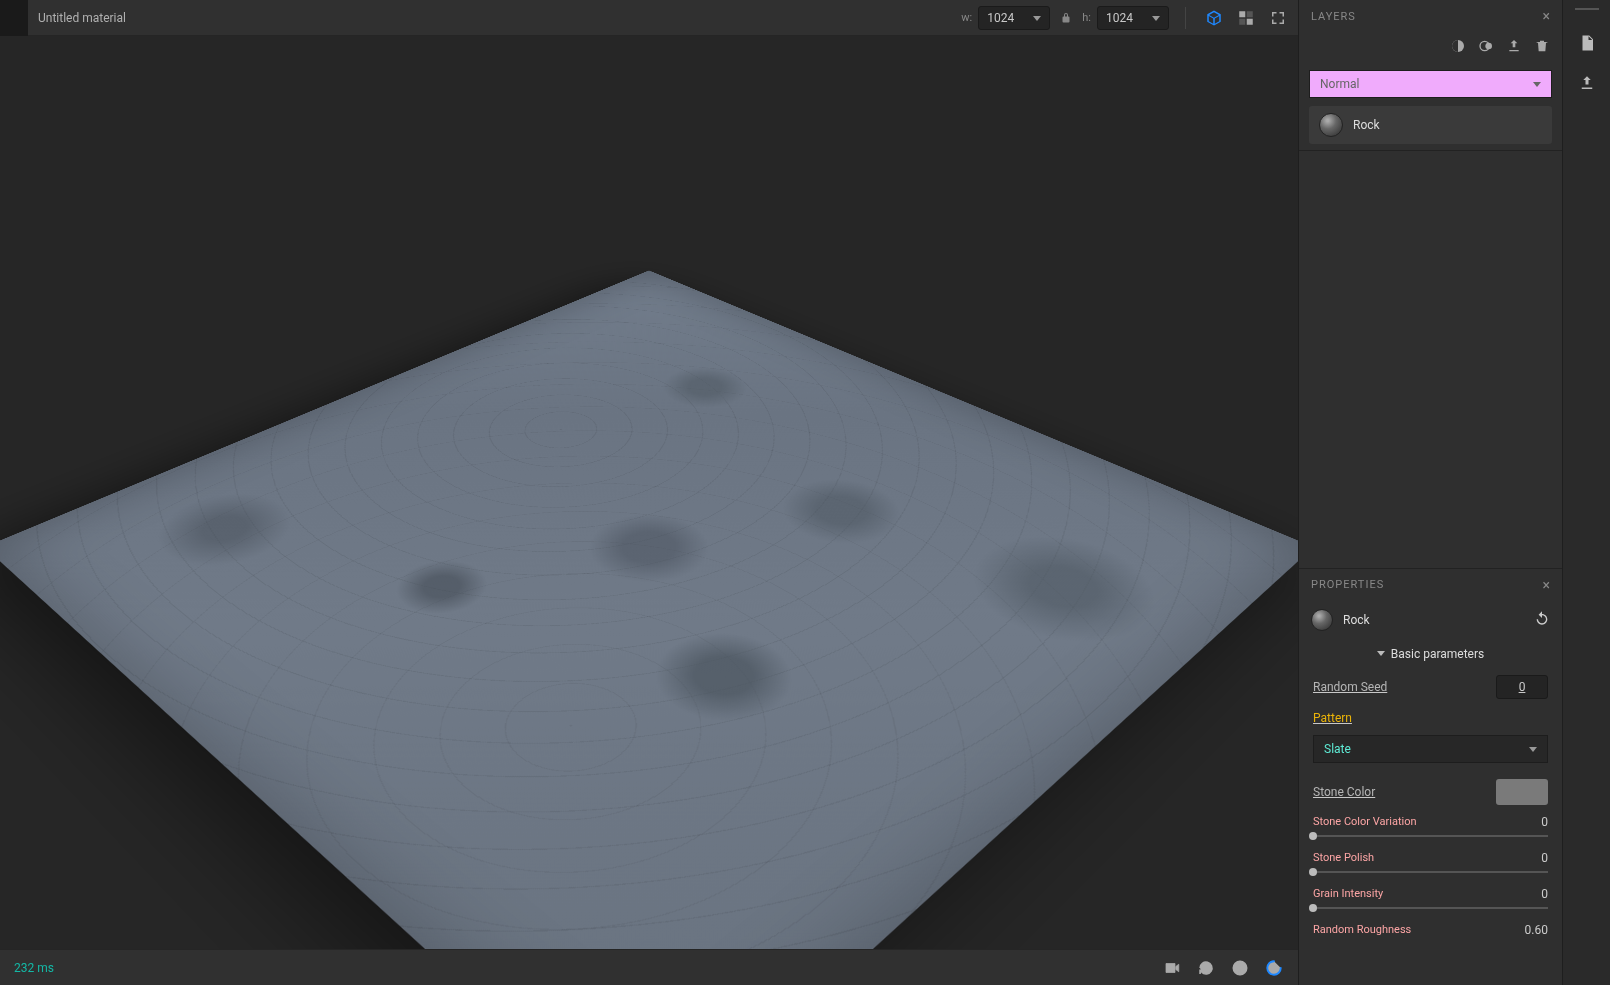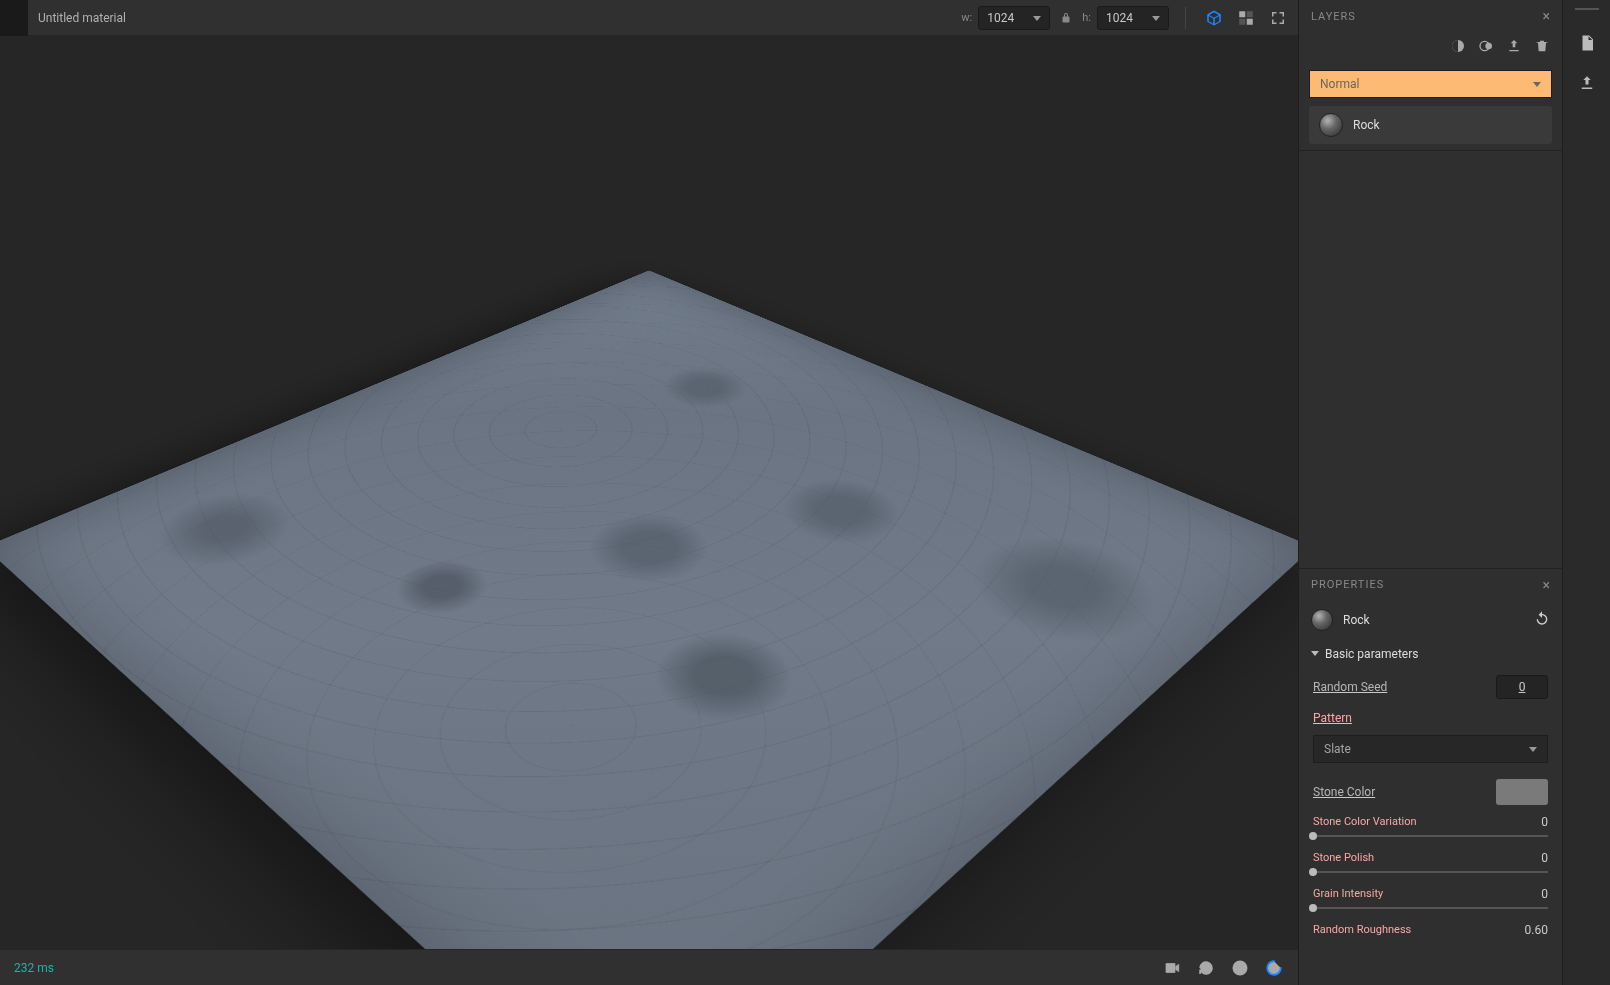--- a/index.html
+++ b/index.html
@@ -46,50 +46,50 @@
 
   .right-panel { width: 264px; background: #2f2f2f; border-left: 1px solid #1e1e1e; display: flex; flex-direction: column; height: 100%; }
   .panel-section { border-bottom: 1px solid #222; }
   .panel-header { display: flex; align-items: center; padding: 8px 12px; }
   .panel-header .ttl { font-size: 11px; letter-spacing: 1px; color: #888; flex: 1; }
   .panel-header .close-x { color: #888; cursor: pointer; font-size: 14px; }
   
   .layer-tools { display: flex; justify-content: flex-end; gap: 12px; padding: 6px 12px 8px 12px; }
   .layer-tool svg { width: 16px; height: 16px; fill: #aaa; cursor: pointer; }
   
-  .blend-select { margin: 4px 10px 8px 10px; background: #fdba74; border: 1px solid #1d1d1d; border-radius: 0; padding: 6px 10px; font-size: 12px; color: #666; position: relative; cursor: pointer; }
+  .blend-select { margin: 4px 10px 8px 10px; background: #f0abfc; border: 1px solid #1d1d1d; border-radius: 0; padding: 6px 10px; font-size: 12px; color: #666; position: relative; cursor: pointer; }
   .blend-select::after { content: ""; position: absolute; right: 10px; top: 50%; transform: translateY(-2px); border-left: 4px solid transparent; border-right: 4px solid transparent; border-top: 5px solid #666; }
   
   .layer-item { margin: 6px 10px; background: #3a3a3a; border-radius: 3px; padding: 7px 10px; display: flex; align-items: center; gap: 10px; cursor: pointer; }
   .layer-thumb { width: 24px; height: 24px; border-radius: 50%; background: radial-gradient(circle at 35% 30%, #aaa 5%, #666 40%, #333 90%); border: 1px solid #222; }
   .layer-name { font-size: 12px; color: #ddd; }
   
   .reload-link { text-align: right; padding: 10px 16px; }
   .reload-link span { color: #2d8fff; font-size: 12px; cursor: pointer; }
   
   .layers-scroll { flex: 0 0 auto; }
   .layers-fill { flex: 1; }
   
   .properties-section { border-top: 1px solid #222; }
   .prop-title-row { display: flex; align-items: center; padding: 8px 12px; gap: 10px; }
   .prop-title-row .layer-thumb { width: 22px; height: 22px; }
   .prop-title-row .pname { font-size: 12px; color: #ddd; flex: 1; }
   .undo-icon svg { width: 16px; height: 16px; fill: #ccc; cursor: pointer; }
   
-  .group-header { padding: 8px 12px; font-size: 12px; color: #ddd; display: flex; align-items: center; gap: 6px; cursor: pointer; }
+  .group-header { padding: 8px 12px; font-size: 12px; color: #ddd; display: flex; align-items: center; gap: 6px; cursor: pointer; justify-content: center; }
   .group-header::before { content: ""; border-left: 4px solid transparent; border-right: 4px solid transparent; border-top: 5px solid #bbb; transform: rotate(0deg); }
   
   .prop-row { padding: 6px 14px; display: flex; align-items: center; text-decoration: underline; }
   .prop-row .lbl { font-size: 12px; color: #b5b5b5; flex: 1; }
-  .prop-row.dimmed .lbl { color: #fca5a5; }
+  .prop-row.dimmed .lbl { color: #eab308; }
   .num-input { background: #242424; border: 1px solid #1a1a1a; color: #ccc; font-size: 12px; padding: 4px 0; border-radius: 3px; width: 52px; text-align: center; }
   .color-swatch { width: 52px; height: 26px; background: #7a7a7a; border-radius: 3px; cursor: pointer; }
   .val-num { font-size: 12px; color: #ccc; width: 32px; text-align: right; }
   
-  .full-select { margin: 4px 14px 10px 14px; background: #272727; border: 1px solid #1d1d1d; border-radius: 0; padding: 6px 10px; font-size: 12px; color: #a3a3a3; position: relative; cursor: pointer; }
+  .full-select { margin: 4px 14px 10px 14px; background: #272727; border: 1px solid #1d1d1d; border-radius: 0; padding: 6px 10px; font-size: 12px; color: #5eead4; position: relative; cursor: pointer; }
   .full-select::after { content: ""; position: absolute; right: 10px; top: 50%; transform: translateY(-2px); border-left: 4px solid transparent; border-right: 4px solid transparent; border-top: 5px solid #999; }
   
   .slider-row { padding: 4px 14px 10px 14px; }
   .slider-row .top { display: flex; align-items: center; margin-bottom: 6px; }
   .slider-row .lbl { font-size: 11px; color: #fca5a5; flex: 1; }
   .slider-track { height: 2px; background: #555; position: relative; cursor: pointer; }
   .slider-thumb { position: absolute; top: 50%; transform: translate(-50%, -50%); width: 8px; height: 8px; border-radius: 50%; background: #bbb; }
   
   .far-right { width: 48px; background: #2a2a2a; border-left: 1px solid #1e1e1e; display: flex; flex-direction: column; align-items: center; padding-top: 8px; gap: 18px; }
   .far-right .handle { width: 24px; height: 2px; background: #555; margin-bottom: 6px; }

